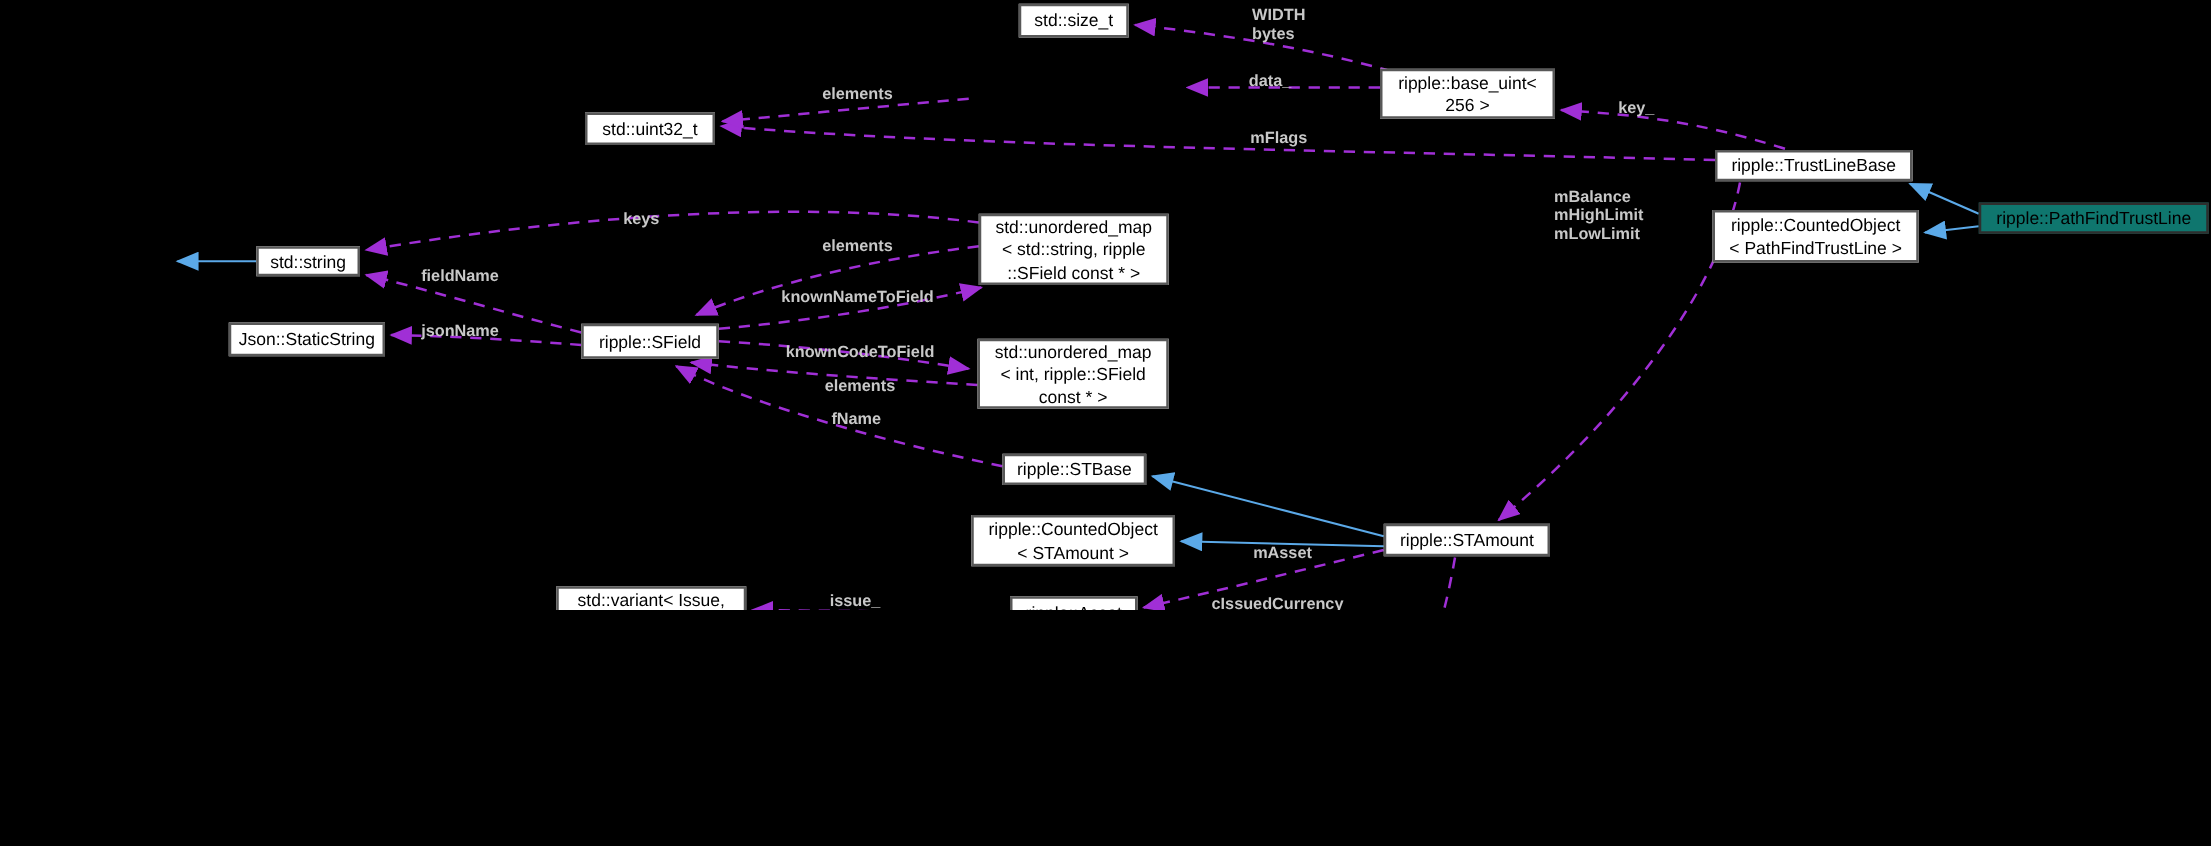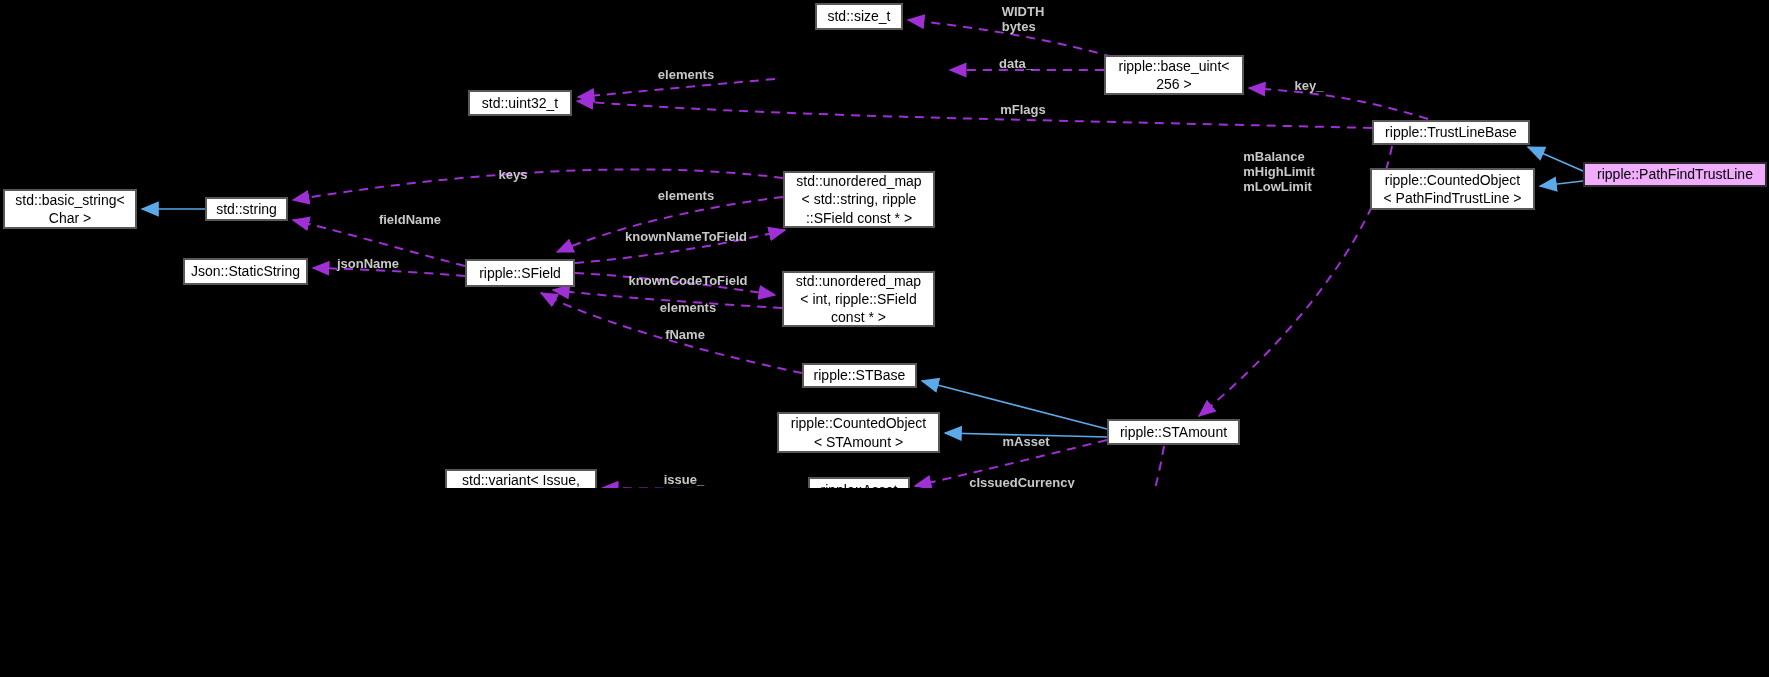--- a/index.html
+++ b/index.html
@@ -8,21 +8,21 @@
     font-family:"Liberation Sans", sans-serif;overflow:hidden;
   }
   .edges{position:absolute;left:0;top:0;z-index:1;}
   .node{
     position:absolute;z-index:2;box-sizing:border-box;
     display:flex;align-items:center;justify-content:center;
     background:#ffffff;border:2px solid #585858;color:#000;
     font-size:14px;line-height:1.3;text-align:center;white-space:pre-line;
     cursor:pointer;
   }
-  .node.hl{background:#f0abfc;border-color:#2e2e2e;}
+  .node.hl{background:#0f766e;border-color:#2e2e2e;}
   .elabel{
     position:absolute;z-index:3;transform:translate(-50%,-50%);
     color:#c8c8c8;font-size:13px;font-weight:bold;line-height:1.16;
     text-align:left;white-space:pre-line;pointer-events:none;
   }
 </style>
 </head>
 <body>
 
 <div class="canvas">
@@ -67,22 +67,20 @@
   </svg>
 
   <div class="node" style="left:815px;top:3px;width:88px;height:27px;">std::size_t</div>
   <div class="node" style="left:1104px;top:55px;width:140px;height:40px;">ripple::base_uint&lt;
 256 &gt;</div>
   <div class="node" style="left:468px;top:90px;width:104px;height:26px;">std::uint32_t</div>
   <div class="node" style="left:1372px;top:120px;width:158px;height:25px;">ripple::TrustLineBase</div>
   <div class="node hl" style="left:1583px;top:162px;width:184px;height:25px;">ripple::PathFindTrustLine</div>
   <div class="node" style="left:1370px;top:168px;width:165px;height:42px;">ripple::CountedObject
 &lt; PathFindTrustLine &gt;</div>
-  <div class="node" style="left:3px;top:189px;width:134px;height:40px;">std::basic_string&lt;
-Char &gt;</div>
   <div class="node" style="left:205px;top:197px;width:83px;height:24px;">std::string</div>
   <div class="node" style="left:183px;top:258px;width:125px;height:27px;">Json::StaticString</div>
   <div class="node" style="left:465px;top:259px;width:110px;height:28px;">ripple::SField</div>
   <div class="node" style="left:783px;top:171px;width:152px;height:57px;">std::unordered_map
 &lt; std::string, ripple
 ::SField const * &gt;</div>
   <div class="node" style="left:782px;top:271px;width:153px;height:56px;">std::unordered_map
 &lt; int, ripple::SField
 const * &gt;</div>
   <div class="node" style="left:802px;top:363px;width:115px;height:25px;">ripple::STBase</div>
@@ -97,21 +95,21 @@
   <div class="elabel" style="left:1023px;top:19px;">WIDTH
 bytes</div>
   <div class="elabel" style="left:1016px;top:64px;">data_</div>
   <div class="elabel" style="left:1309px;top:86px;">key_</div>
   <div class="elabel" style="left:1023px;top:110px;">mFlags</div>
   <div class="elabel" style="left:686px;top:75px;">elements</div>
   <div class="elabel" style="left:1279px;top:172px;">mBalance
 mHighLimit
 mLowLimit</div>
   <div class="elabel" style="left:513px;top:175px;">keys</div>
-  <div class="elabel" style="left:368px;top:220px;margin-left:42px;">fieldName</div>
+  <div class="elabel" style="left:368px;top:220px;">fieldName</div>
   <div class="elabel" style="left:368px;top:264px;">jsonName</div>
   <div class="elabel" style="left:686px;top:196px;">elements</div>
   <div class="elabel" style="left:686px;top:237px;">knownNameToField</div>
   <div class="elabel" style="left:688px;top:281px;">knownCodeToField</div>
   <div class="elabel" style="left:688px;top:308px;">elements</div>
   <div class="elabel" style="left:685px;top:335px;">fName</div>
   <div class="elabel" style="left:1026px;top:442px;">mAsset</div>
   <div class="elabel" style="left:684px;top:480px;">issue_</div>
   <div class="elabel" style="left:1022px;top:558px;">cIssuedCurrency
 cMPToken

